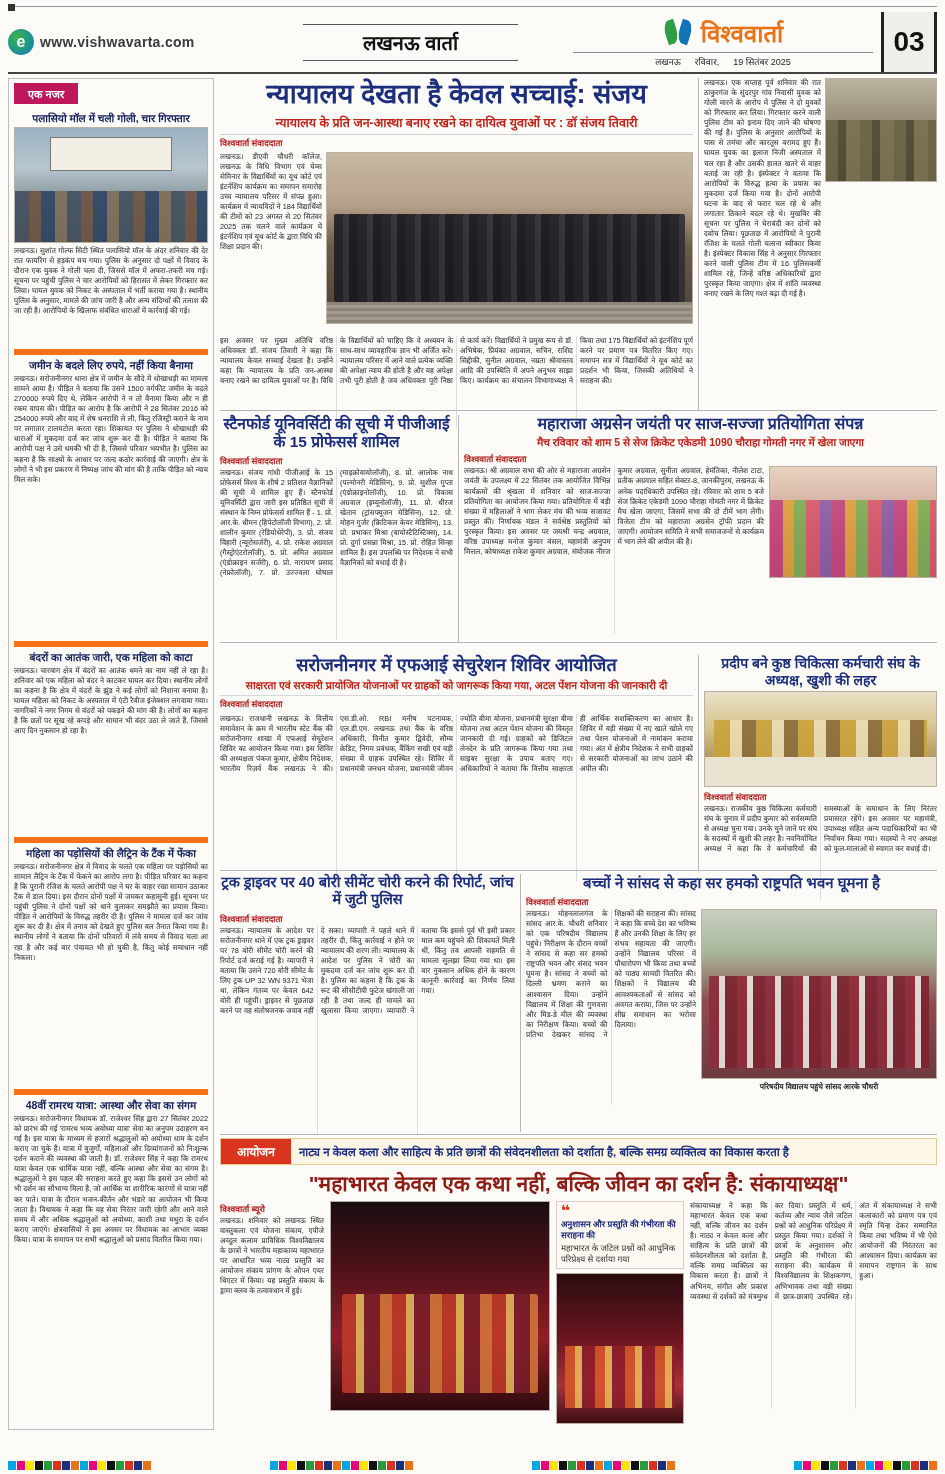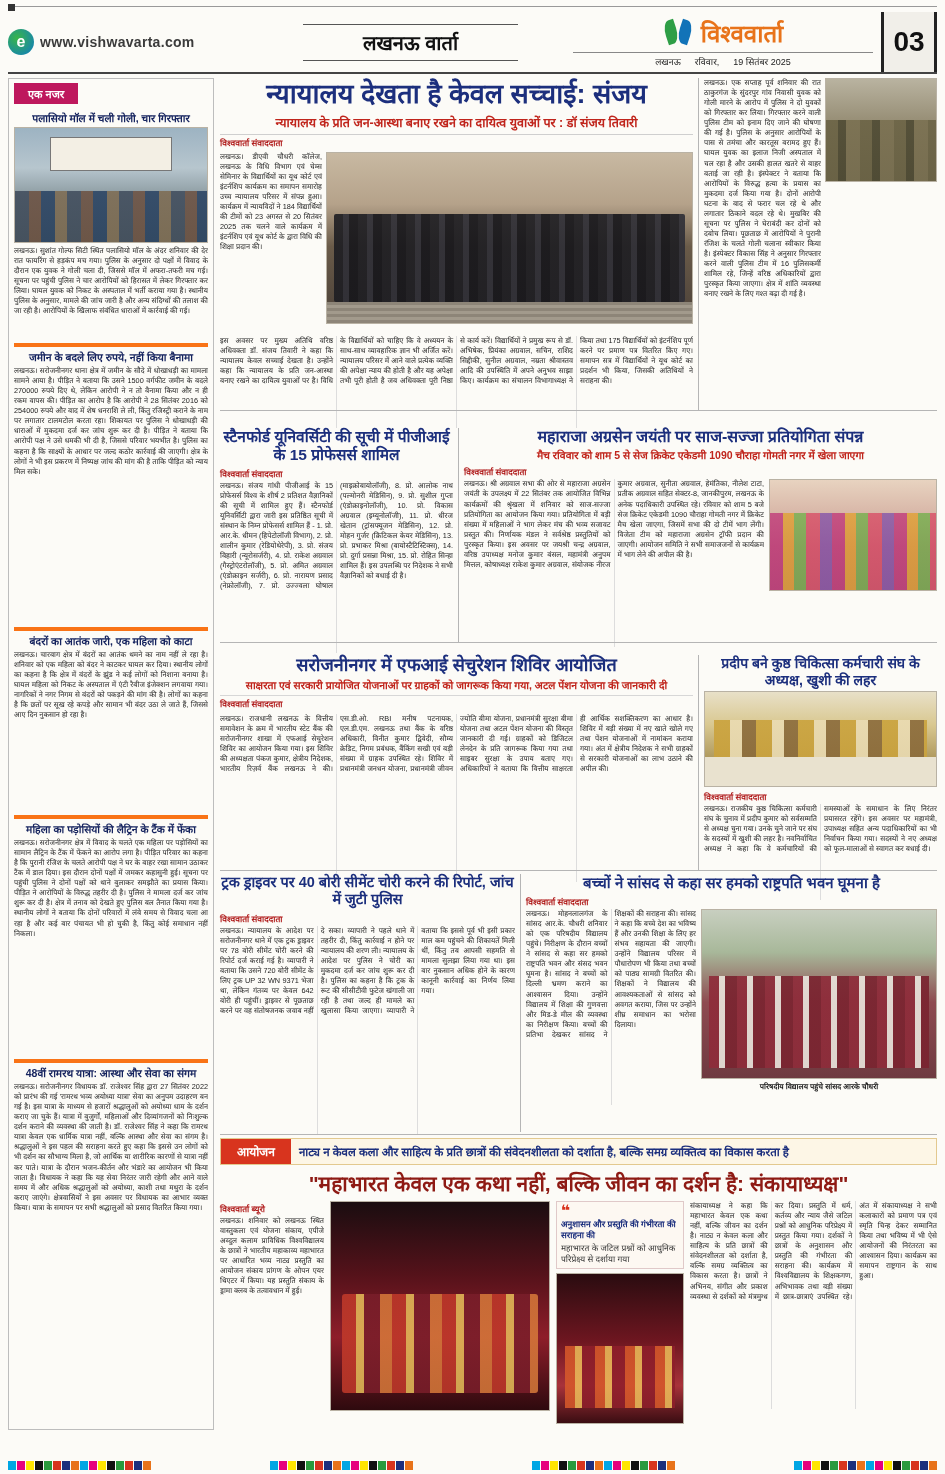--- a/index.html
+++ b/index.html
@@ -36,21 +36,21 @@
   .cols4 { column-count:4; column-gap:7px; column-rule:1px solid #ddd; }
   .photo { position:relative; overflow:hidden; border:1px solid #b9b2a4; }
 
   
   .content { display:flex; height:1352px; margin-top:4px; }
   .left-col { width:206px; border:1px solid #bdbdbd; padding:4px 5px; overflow:hidden; }
   .main-area { flex:1; display:flex; flex-direction:column; padding-left:6px; }
 
   
   .ek-nazar { display:inline-block; background:#be185d; color:#fff; font-weight:bold; font-size:11px; padding:3px 14px; margin-bottom:4px; }
-  .lc-art { border-top:4px solid #f97316; padding-top:3px; margin-top:3px; }
+  .lc-art { border-top:6px solid #f97316; padding-top:3px; margin-top:9px; }
   .lc-art:first-of-type { border-top:none; margin-top:0; }
   .lc-h { font-size:10.5px; color:#15235e; font-weight:bold; text-align:center; margin-bottom:2px; }
   .lc-photo { height:116px; margin:2px 0 3px 0; background:linear-gradient(180deg,#9db3c2 0%,#b7c6ce 35%,#8b9aa0 60%,#6e7a72 100%); }
   .lc-photo .board { position:absolute; left:18%; top:8%; width:64%; height:30%; background:#f3efe4; border:1px solid #777; }
   .lc-photo .people { position:absolute; bottom:0; left:0; right:0; height:45%; background:repeating-linear-gradient(90deg,#3e4a5a 0 14px,#6b4f3f 14px 26px,#274060 26px 40px,#7d6a50 40px 52px); opacity:.85; }
 
   
   .row1 { display:flex; height:332px; }
   .lead-art { width:478px; padding-right:5px; }
   .lead-hl { font-size:27px; line-height:1.1; padding:2px 0; }
@@ -61,21 +61,21 @@
   .lead-photo .crowd { position:absolute; bottom:12%; left:2%; right:2%; height:52%; background:repeating-linear-gradient(90deg,#1d1d22 0 9px,#2e2e36 9px 15px,#15151a 15px 24px); border-radius:2px; opacity:.9; }
   .lead-photo .steps { position:absolute; bottom:0; left:0; right:0; height:12%; background:repeating-linear-gradient(0deg,#8d8578 0 3px,#a29a8c 3px 6px); }
   .lead-body { margin-top:12px; height:92px; }
   .shoot-art { flex:1; border-left:1px solid #b5b5b5; padding-left:5px; }
   .shoot-hl { font-size:14.5px; line-height:1.2; padding:1px 0 3px 0; }
   .shoot-photo { float:right; width:112px; height:104px; margin:0 0 3px 4px; background:linear-gradient(180deg,#b9b3a0 0%,#948b72 45%,#5d5a48 100%); }
   .shoot-photo .cops { position:absolute; bottom:0; left:0; right:0; height:60%; background:repeating-linear-gradient(90deg,#6b6345 0 12px,#4e4a33 12px 20px,#7a7051 20px 34px); opacity:.9; }
   .shoot-body { height:268px; }
 
   
-  .row2 { display:flex; height:232px; border-top:1px solid #b5b5b5; padding-top:17px; }
+  .row2 { display:flex; height:232px; border-top:1px solid #b5b5b5; padding-top:4px; }
   .stanford { width:238px; padding-right:5px; }
   .stan-hl { font-size:15.5px; line-height:1.15; padding-bottom:2px; }
   .stan-body { height:172px; }
   .agrasen { flex:1; border-left:1px solid #b5b5b5; padding-left:5px; }
   .agr-hl { font-size:16px; line-height:1.15; }
   .agr-sub { font-size:10.5px; padding:2px 0; }
   .agr-photo { float:right; width:168px; height:112px; margin:0 0 3px 5px; background:linear-gradient(180deg,#e8d3c0 0%,#d8b7a8 30%,#b06a7c 60%,#7e4a62 100%); }
   .agr-photo .saris { position:absolute; bottom:0; left:0; right:0; height:70%; background:repeating-linear-gradient(90deg,#c2427c 0 13px,#e0a23a 13px 24px,#7bb052 24px 36px,#d8556a 36px 50px,#8a5aa8 50px 62px); opacity:.85; }
   .agr-body { height:168px; }
 

